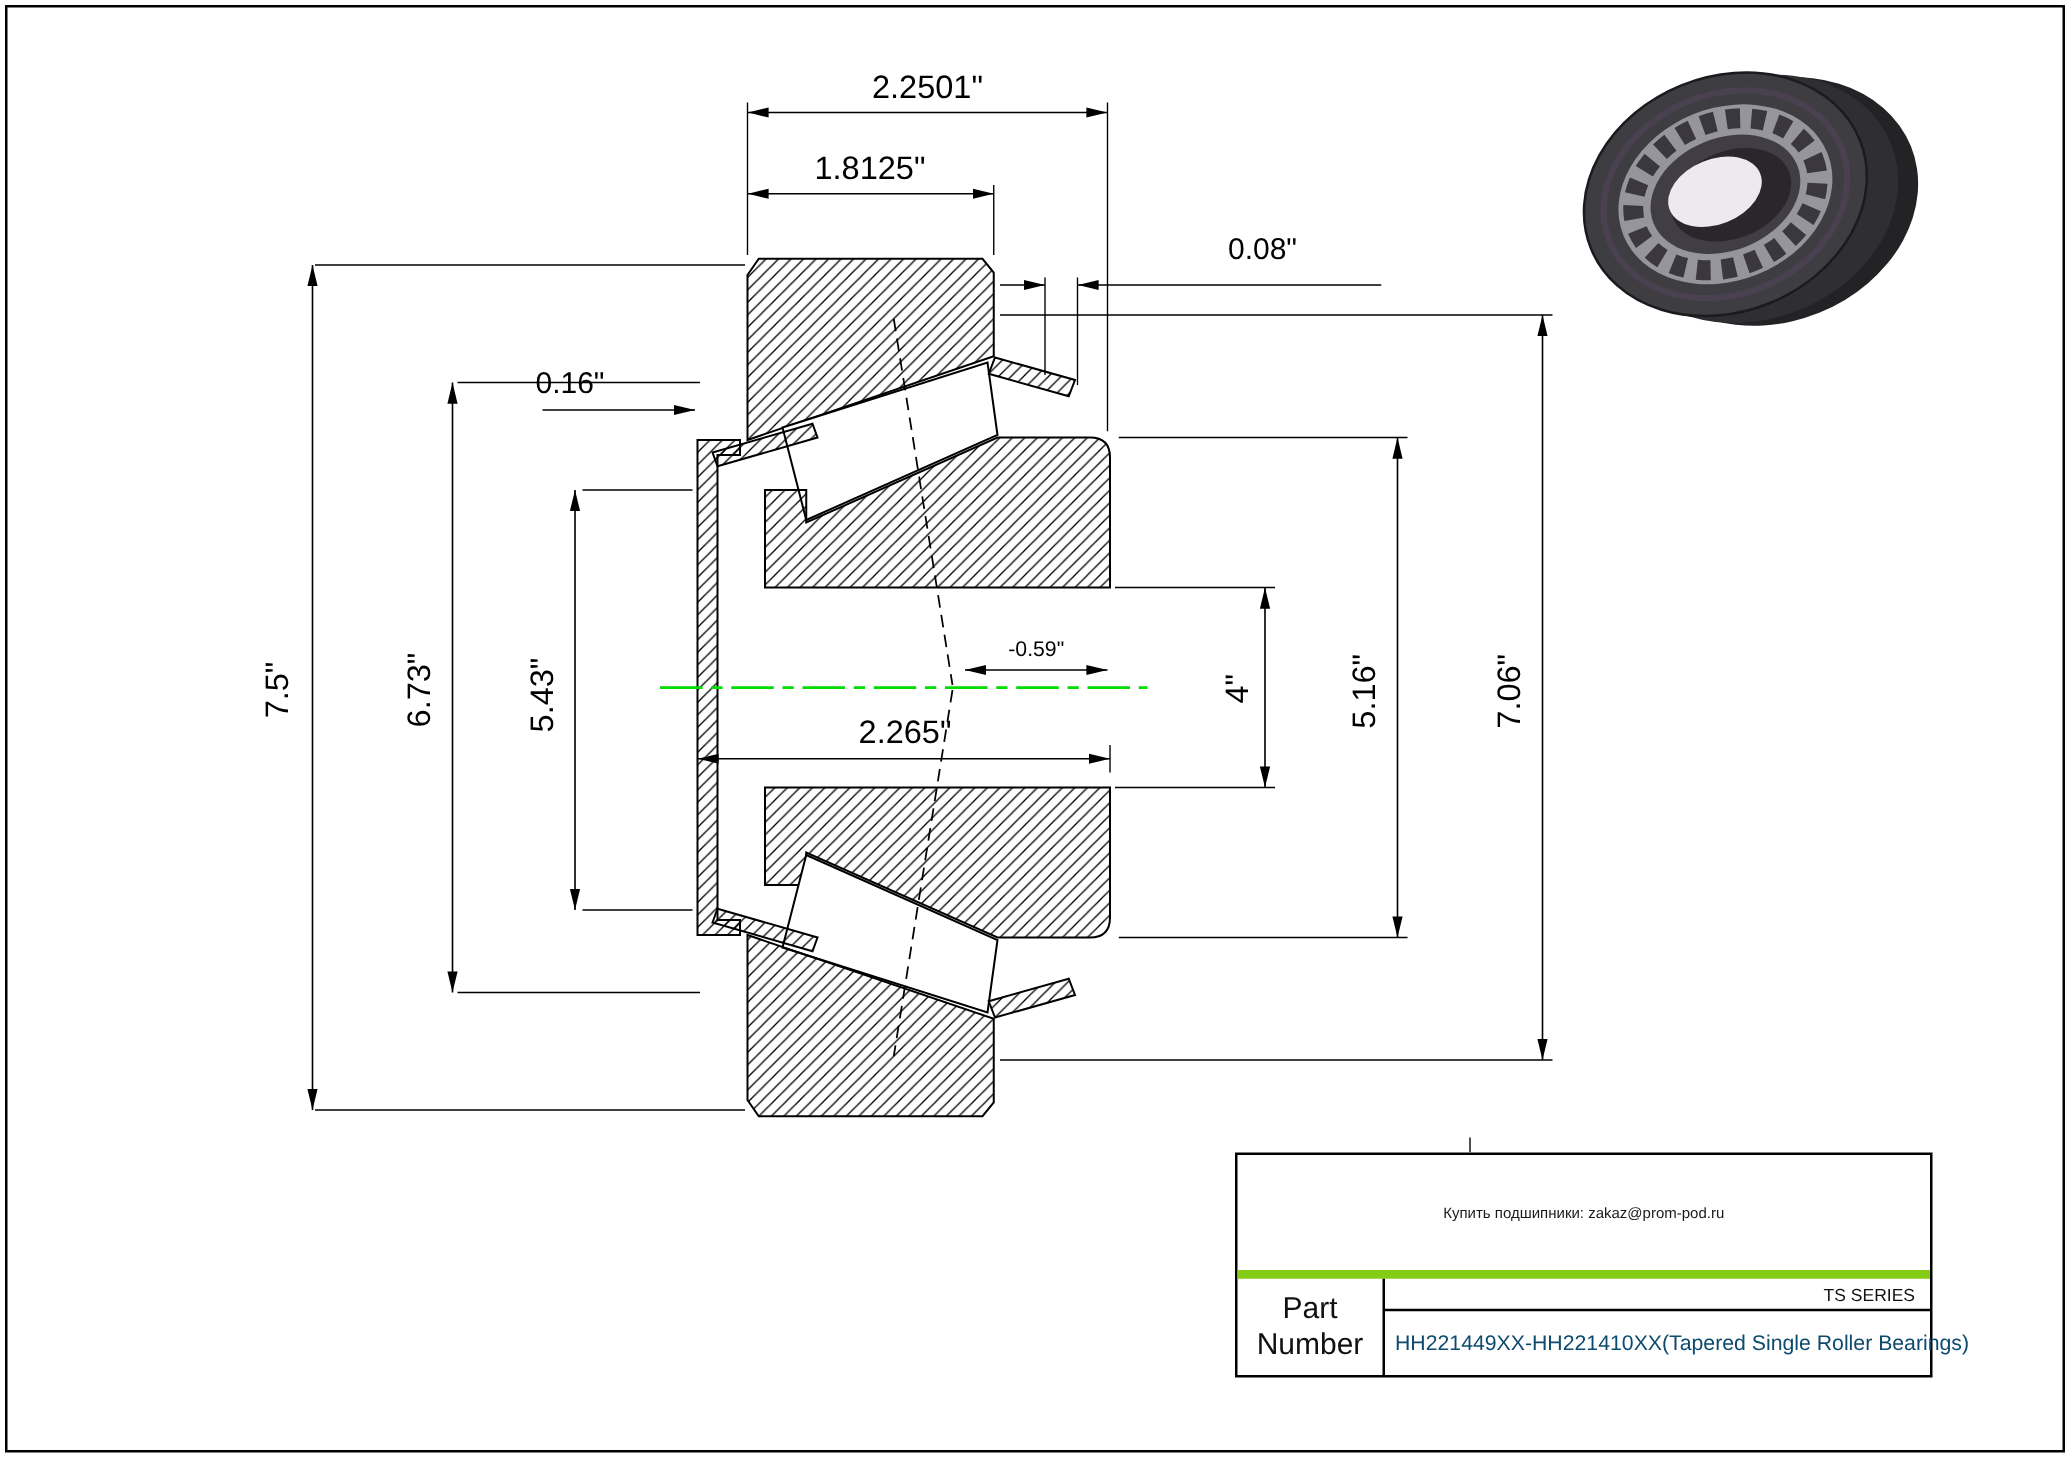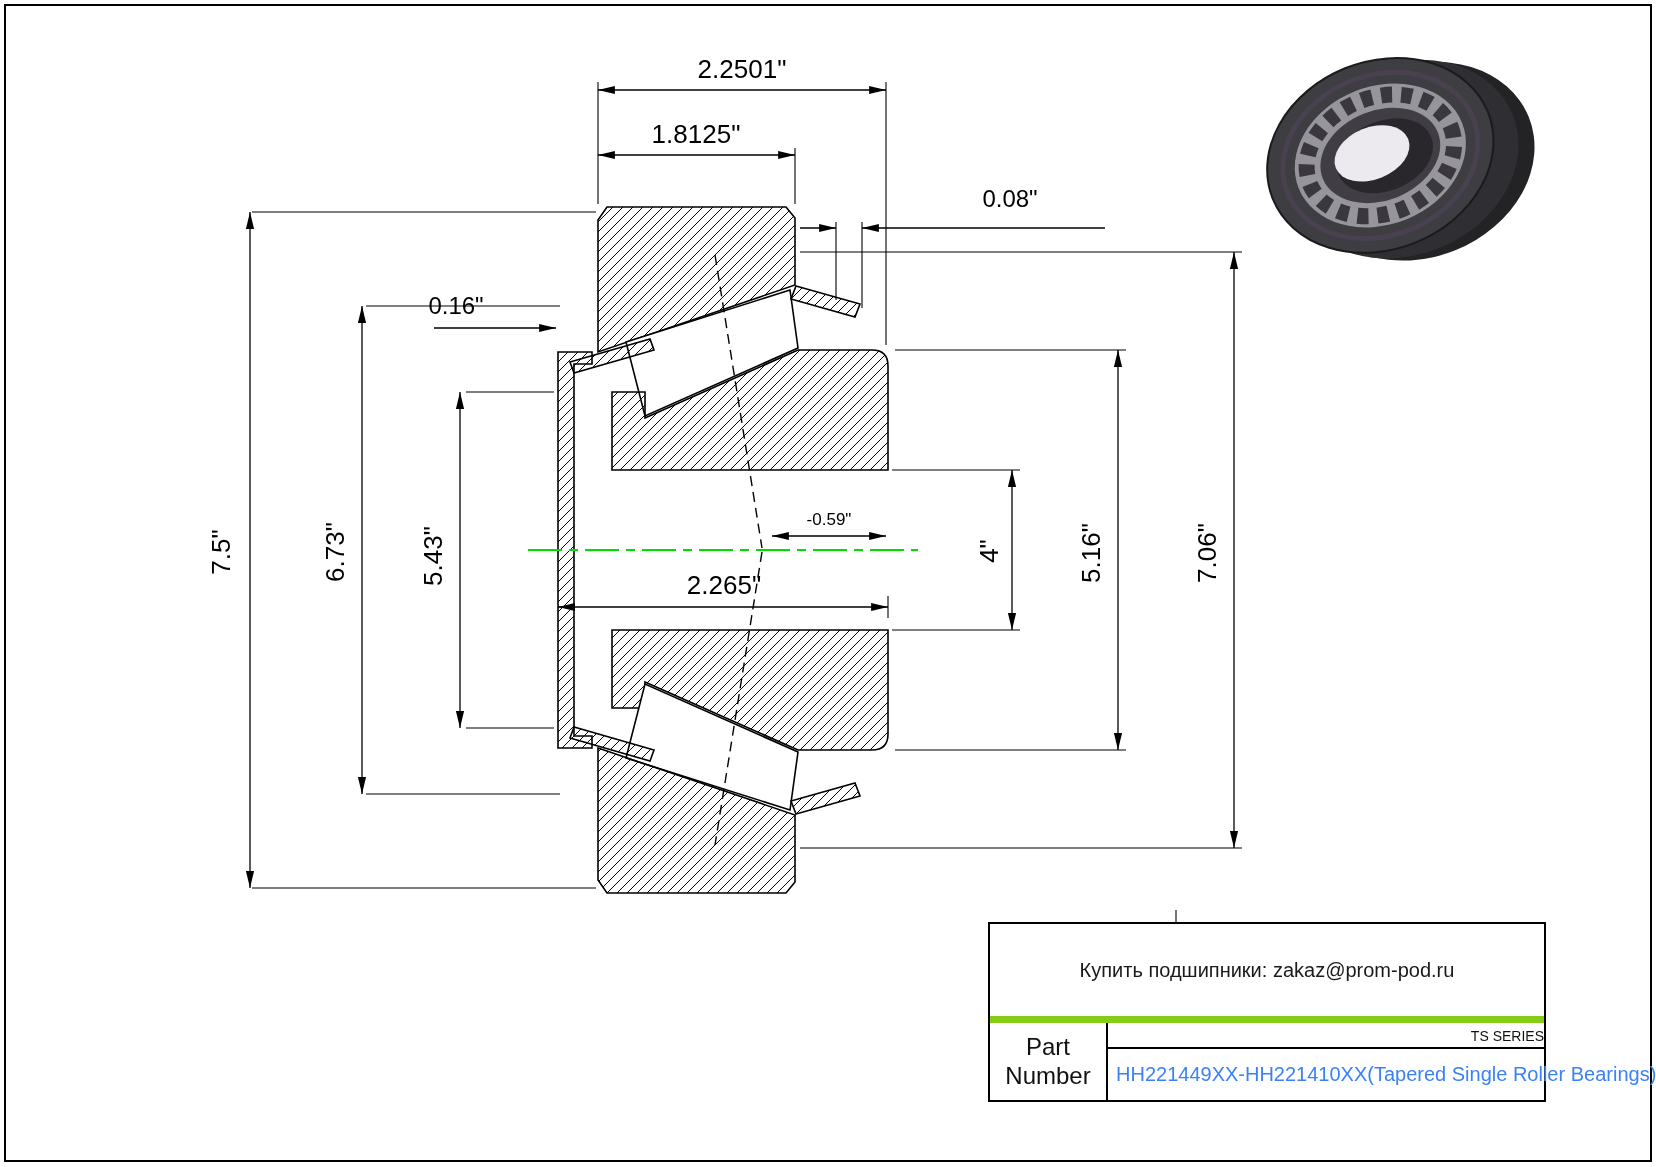--- a/index.html
+++ b/index.html
@@ -3,26 +3,26 @@
 <meta charset="utf-8">
 <style>
   html,body{margin:0;padding:0;background:#fff;}
   body{font-family:"Liberation Sans", sans-serif;}
   .page{position:relative;width:1656px;height:1167px;background:#ffffff;overflow:hidden;}
   .page svg{position:absolute;left:0;top:0;}
   svg text{font-family:"Liberation Sans", sans-serif;fill:#000;}
 
   
   .title-block{position:absolute;left:988px;top:922px;width:558px;height:180px;border:2px solid #000;box-sizing:border-box;background:#fff;}
-  .tb-contact{position:absolute;top:0;left:0;right:0;height:92px;display:flex;align-items:center;justify-content:center;font-size:20px;color:#1a1a1a;}
+  .tb-contact{position:absolute;top:0;left:0;right:0;height:92px;display:flex;align-items:center;justify-content:center;font-size:12px;color:#1a1a1a;}
   .tb-bottom{position:absolute;top:92px;bottom:0;left:0;right:0;border-top:7px solid #84cc16;display:flex;}
   .tb-part-label{width:116px;border-right:2px solid #000;display:flex;align-items:center;justify-content:center;text-align:center;font-size:24px;line-height:1.2;color:#111;}
   .tb-right{flex:1;display:flex;flex-direction:column;min-width:0;}
-  .tb-series{height:26px;border-bottom:2px solid #000;text-align:right;font-size:14px;line-height:26px;box-sizing:border-box;color:#111;}
-  .tb-part-value{flex:1;display:flex;align-items:center;padding-left:8px;font-size:20px;white-space:nowrap;color:#3b82f6;}
+  .tb-series{height:26px;border-bottom:2px solid #000;text-align:right;padding-right:12px;font-size:14px;line-height:26px;box-sizing:border-box;color:#111;}
+  .tb-part-value{flex:1;display:flex;align-items:center;padding-left:8px;font-size:17px;white-space:nowrap;color:#0c4a6e;}
 </style>
 </head>
 <body>
 
 <div class="page">
 
 <svg width="1656" height="1167" viewBox="0 0 1656 1167">
   <defs>
     <pattern id="hatch" patternUnits="userSpaceOnUse" width="10" height="10">
       <path d="M0,10 L10,0" stroke="#000" stroke-width="1"></path>

